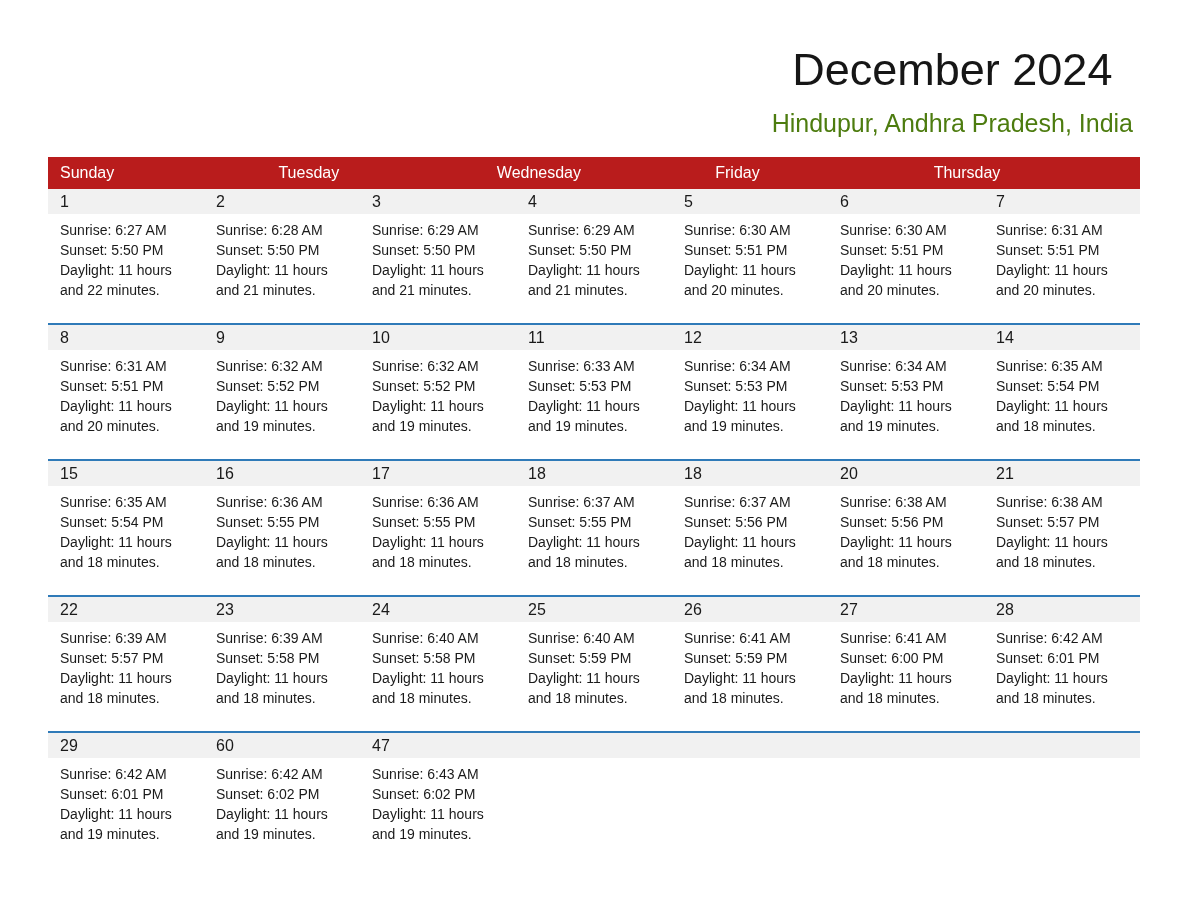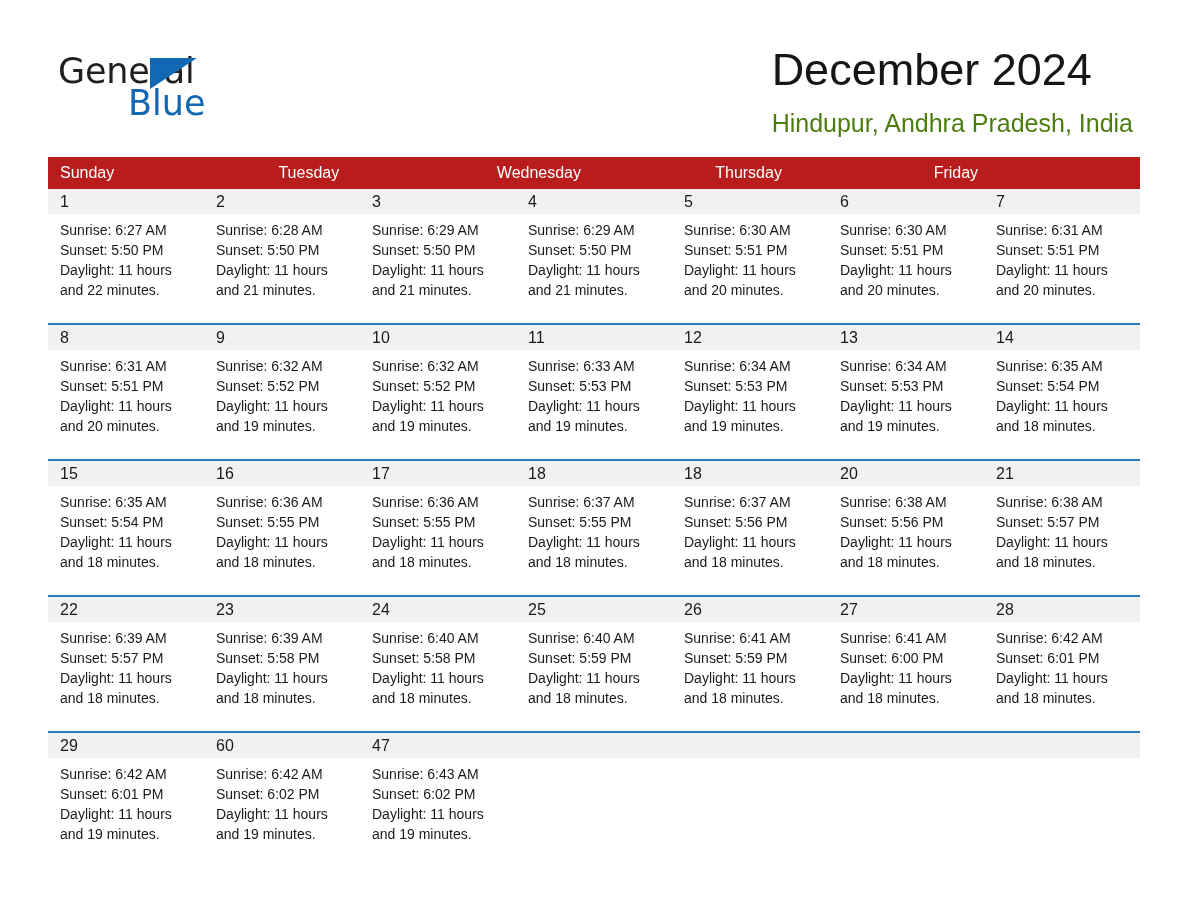--- a/index.html
+++ b/index.html
@@ -65,21 +65,21 @@
     line-height: 38px;
     color: #1268b3;
     font-family: "DejaVu Sans", sans-serif;
     font-weight: 400;
   }
 
   .title-block {
     position: absolute;
     right: 55px;
     top: 42px;
-    text-align: left;
+    text-align: center;
   }
   .month-title {
     font-size: 45px;
     line-height: 56px;
     color: #161616;
     font-weight: 400;
     letter-spacing: 0px;
     white-space: nowrap;
   }
   .location-title {
@@ -158,41 +158,36 @@
     background: #f1f1f1;
   }
 </style>
 </head>
 <body>
 
 <div class="page">
 
   <div class="header">
 
-    <div class="logo">
-      <span class="logo-general">General</span>
-      <span class="logo-triangle"></span>
-      <span class="logo-blue">Blue</span>
-    </div>
 
     <div class="title-block">
       <div class="month-title">December 2024</div>
       <div class="location-title">Hindupur, Andhra Pradesh, India</div>
     </div>
 
   </div>
 
   <div class="calendar">
 
     <div class="weekday-header">
       <div class="weekday-cell">Sunday</div>
       <div class="weekday-cell">Tuesday</div>
       <div class="weekday-cell">Wednesday</div>
+      <div class="weekday-cell">Friday</div>
       <div class="weekday-cell">Thursday</div>
-      <div class="weekday-cell">Friday</div>
     </div>
 
     <div class="week-row first-week">
       <div class="day-cell">
         <div class="day-number-strip"><span class="day-number">1</span></div>
         <div class="day-info">
           <div class="info-line">Sunrise: 6:27 AM</div>
           <div class="info-line">Sunset: 5:50 PM</div>
           <div class="info-line">Daylight: 11 hours</div>
           <div class="info-line">and 22 minutes.</div>

